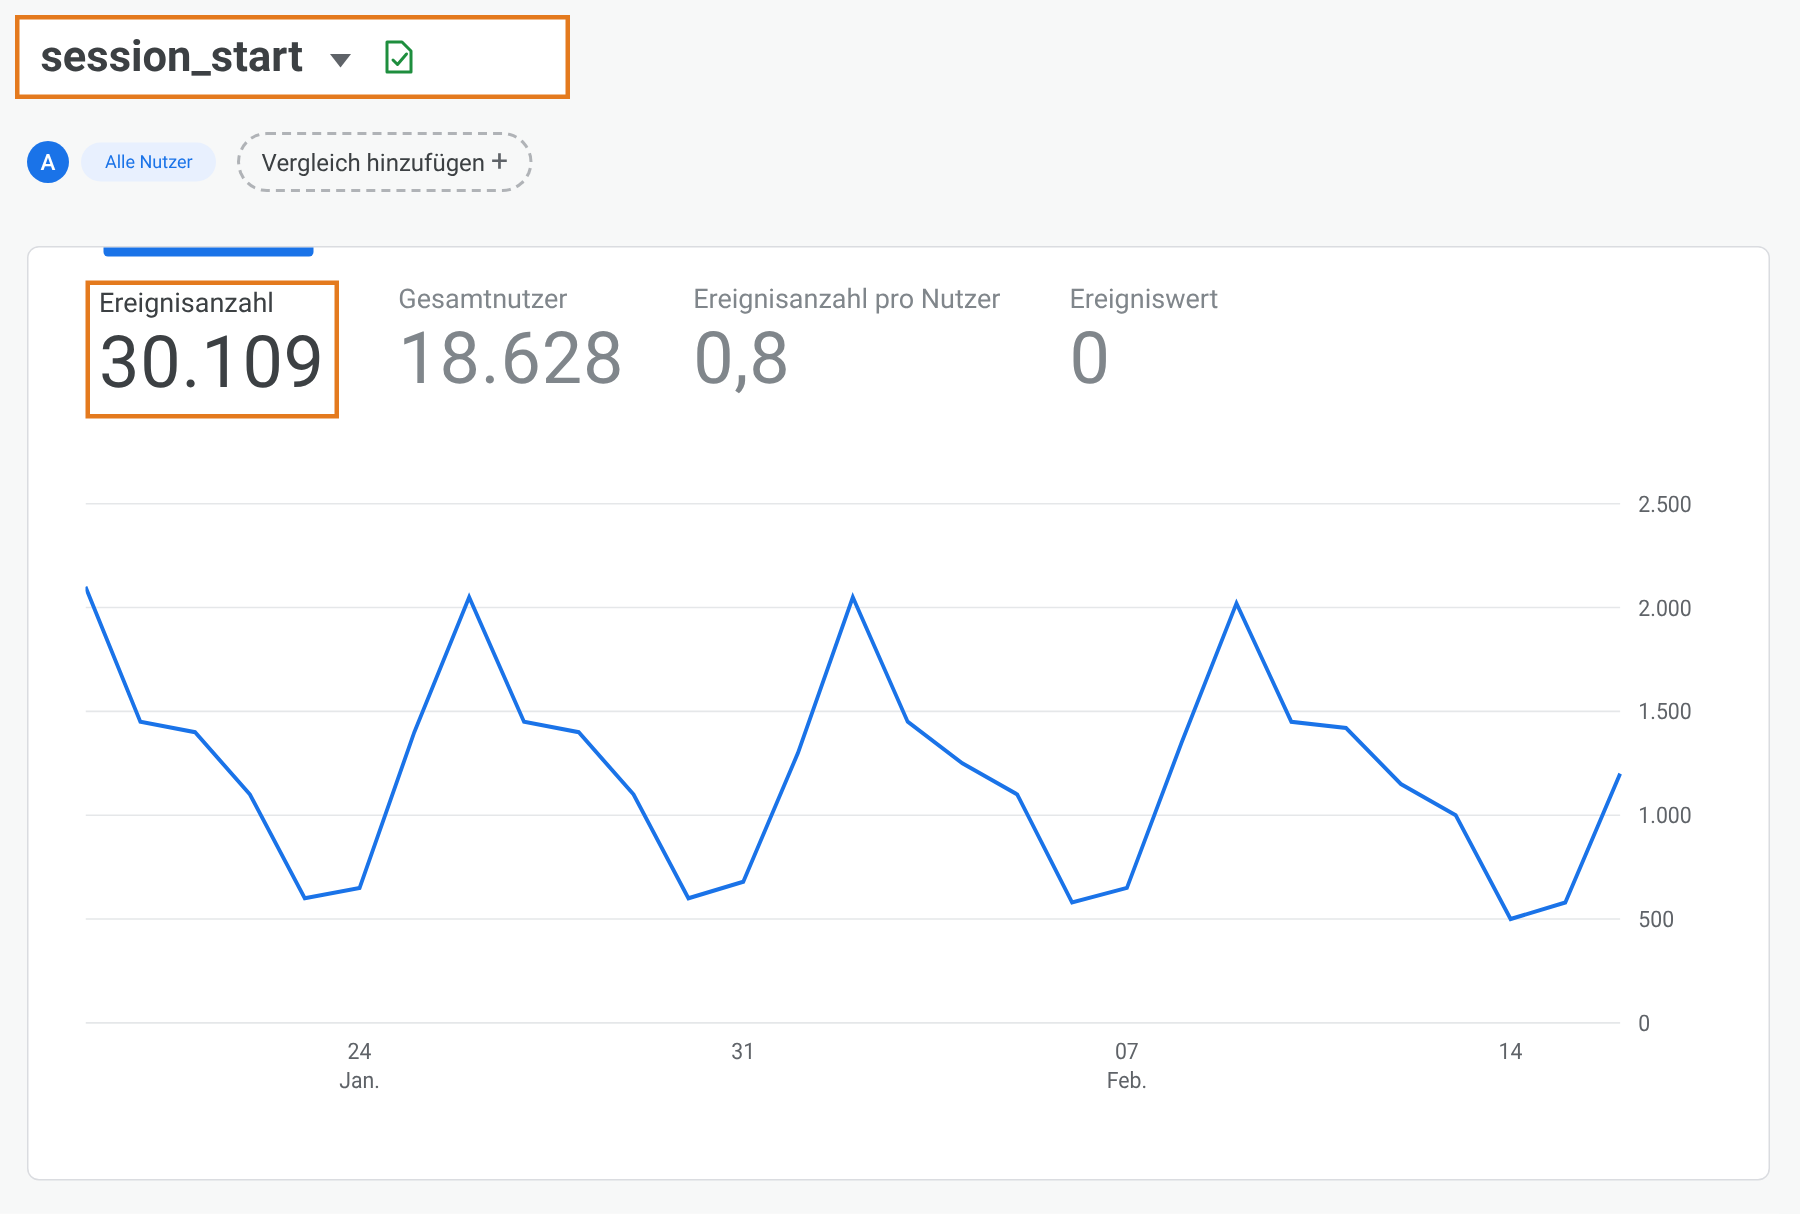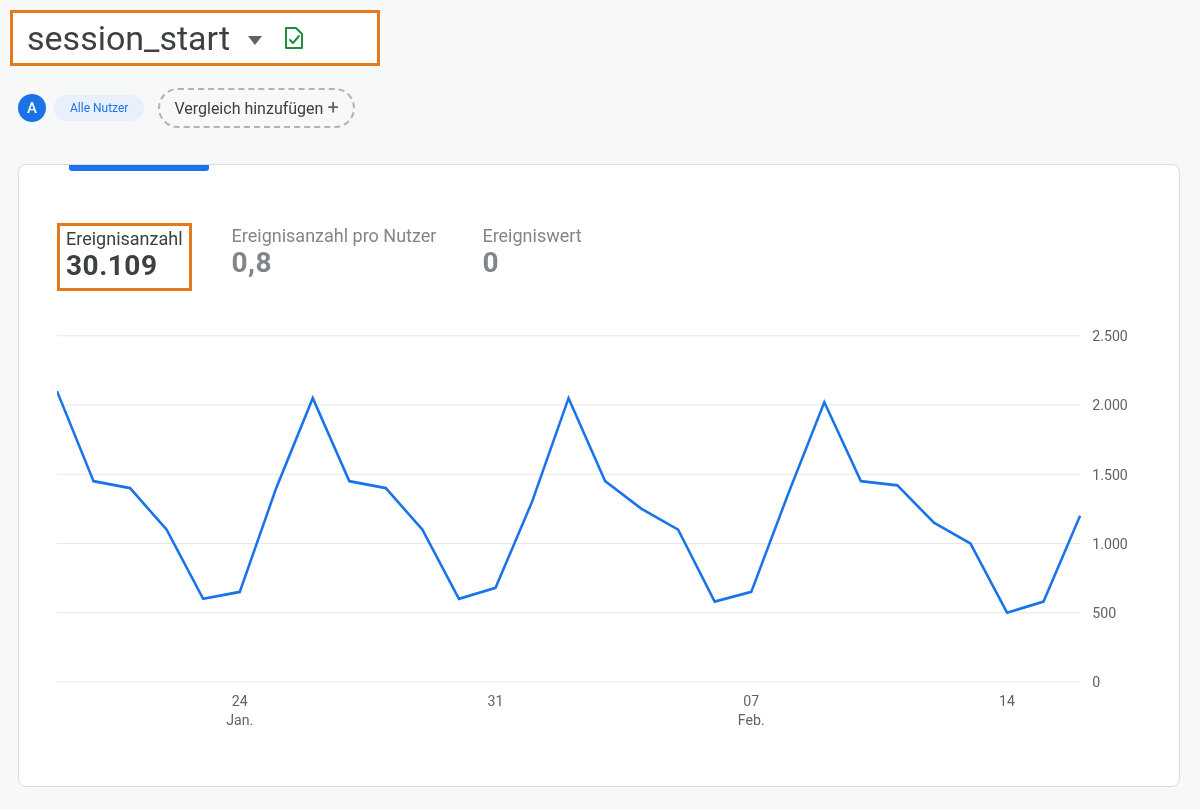--- a/index.html
+++ b/index.html
@@ -5,21 +5,21 @@
   *{box-sizing:border-box;margin:0;padding:0;}
   html,body{width:1200px;height:809px;font-family:Roboto,"Helvetica Neue",Arial,sans-serif;background:#f7f8f8;color:#3c4043;}
   body{position:relative;}
 
   
   .event-select-box{
     position:absolute;left:10px;top:10px;width:370px;height:56px;
     border:3px solid #e47a1e;background:#fff;display:flex;align-items:center;
     padding:0 14px;gap:12px;
   }
-  .event-select-box .title{font-size:34px;color:#3c4043;font-weight:400;}
+  .event-select-box .title{font-size:29px;color:#3c4043;font-weight:700;}
   .chev-down{width:0;height:0;border-left:7px solid transparent;border-right:7px solid transparent;border-top:9px solid #5f6368;margin-left:6px;position:relative;top:2px;}
   .green-sheet{margin-left:8px;display:inline-flex;}
   .green-sheet svg{display:block;}
 
   
   .seg-row{position:absolute;left:18px;top:88px;display:flex;align-items:center;gap:14px;}
   .seg-badge{display:inline-flex;align-items:center;justify-content:center;width:28px;height:28px;border-radius:14px;background:#1a73e8;color:#fff;font-size:15px;font-weight:500;}
   .seg-pill{display:inline-flex;align-items:center;background:#e8f0fe;color:#1a73e8;font-size:12px;padding:6px 16px;border-radius:18px;margin-left:-6px;}
   .compare-pill{display:inline-flex;align-items:center;gap:4px;border:2px dashed #b0b3b7;border-radius:22px;padding:6px 14px;color:#3c4043;font-size:16px;}
   .plus{font-size:20px;color:#5f6368;position:relative;top:-1px;}
@@ -28,24 +28,24 @@
   .card{
     position:absolute;left:18px;top:164px;right:20px;bottom:22px;
     background:#fff;border:1px solid #dadce0;border-radius:8px;
   }
   .tab-strip{position:absolute;left:50px;top:0;width:140px;height:6px;background:#1a73e8;border-radius:0 0 3px 3px;}
 
   
   .metrics{position:absolute;left:38px;right:38px;top:22px;display:flex;gap:34px;}
   .metric{display:flex;flex-direction:column;gap:2px;}
   .metric .lbl{font-size:18px;color:#80868b;}
-  .metric .val{font-size:28px;color:#80868b;font-weight:700;letter-spacing:0.5px;}
+  .metric .val{font-size:48px;color:#80868b;font-weight:400;letter-spacing:0.5px;}
   .metric.primary .lbl{color:#3c4043;}
   .metric.primary .val{color:#3c4043;}
-  .metric .box{padding:2px 6px 6px 6px;margin-top:36px;}
+  .metric .box{padding:2px 6px 6px 6px;}
   .metric.primary .box{border:3px solid #e47a1e;}
 
   
   .chart-wrap{position:absolute;left:38px;right:28px;top:160px;bottom:50px;}
   .chart-svg{width:100%;height:100%;display:block;}
   .grid-line{stroke:#e5e7e9;stroke-width:1;}
   .y-txt{font-size:14px;fill:#5f6368;}
   .x-txt{font-size:14px;fill:#5f6368;}
   .series{fill:none;stroke:#1a73e8;stroke-width:2.5;}
 </style>
@@ -77,20 +77,26 @@
 
   <div class="metrics" id="metrics">
       <div class="metric primary">
         <div class="box">
           <div class="lbl">Ereignisanzahl</div>
           <div class="val">30.109</div>
         </div>
       </div>
       <div class="metric">
         <div class="box">
+          <div class="lbl">Gesamtnutzer</div>
+          <div class="val">18.628</div>
+        </div>
+      </div>
+      <div class="metric">
+        <div class="box">
           <div class="lbl">Ereignisanzahl pro Nutzer</div>
           <div class="val">0,8</div>
         </div>
       </div>
       <div class="metric">
         <div class="box">
           <div class="lbl">Ereigniswert</div>
           <div class="val">0</div>
         </div>
       </div>

